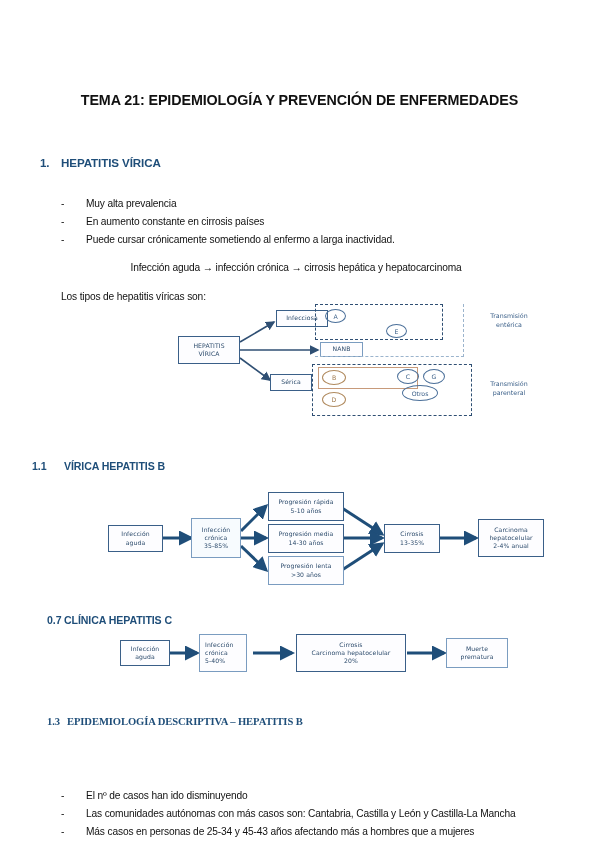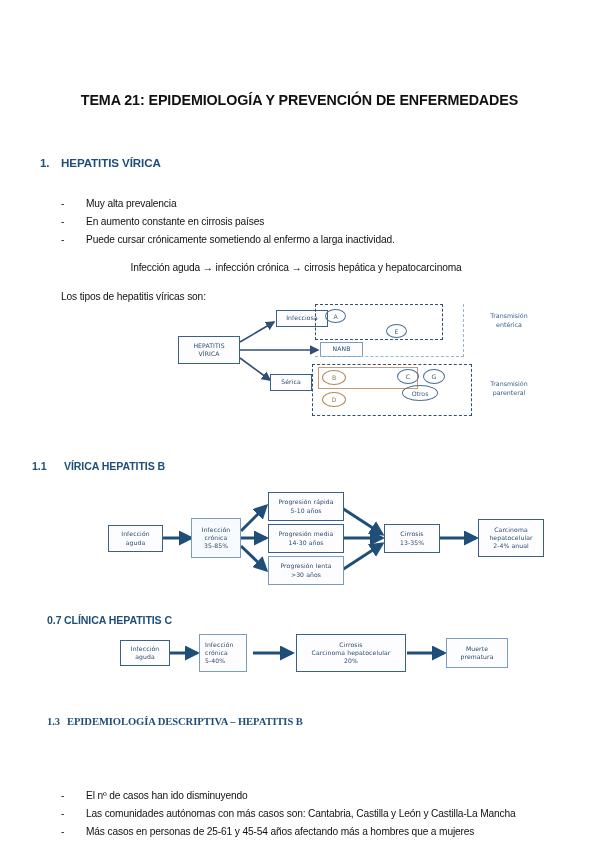--- a/index.html
+++ b/index.html
@@ -379,16 +379,16 @@
   <div class="bullet" style="left:61px; top:739px; width:480px;">
     <span class="dash">-</span>
     <span class="btxt">El nº de casos han ido disminuyendo</span>
   </div>
   <div class="bullet" style="left:61px; top:757px; width:480px;">
     <span class="dash">-</span>
     <span class="btxt">Las comunidades autónomas con más casos son: Cantabria, Castilla y León y Castilla-La Mancha</span>
   </div>
   <div class="bullet" style="left:61px; top:775px; width:480px;">
     <span class="dash">-</span>
-    <span class="btxt">Más casos en personas de 25-61 y 45-54 años afectando más a hombres que a mujeres</span>
+    <span class="btxt">Más casos en personas de 25-34 y 45-43 años afectando más a hombres que a mujeres</span>
   </div>
 
 </div>
 
 </body></html>

